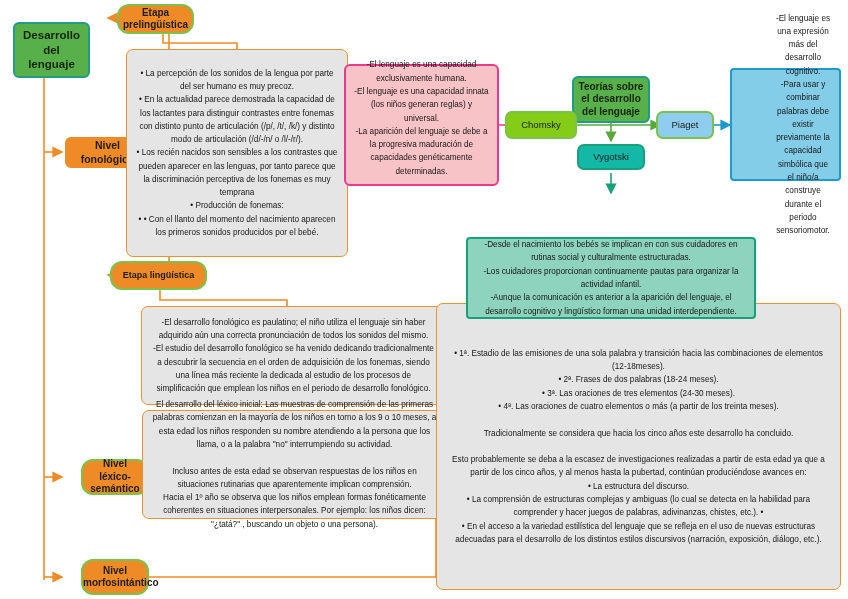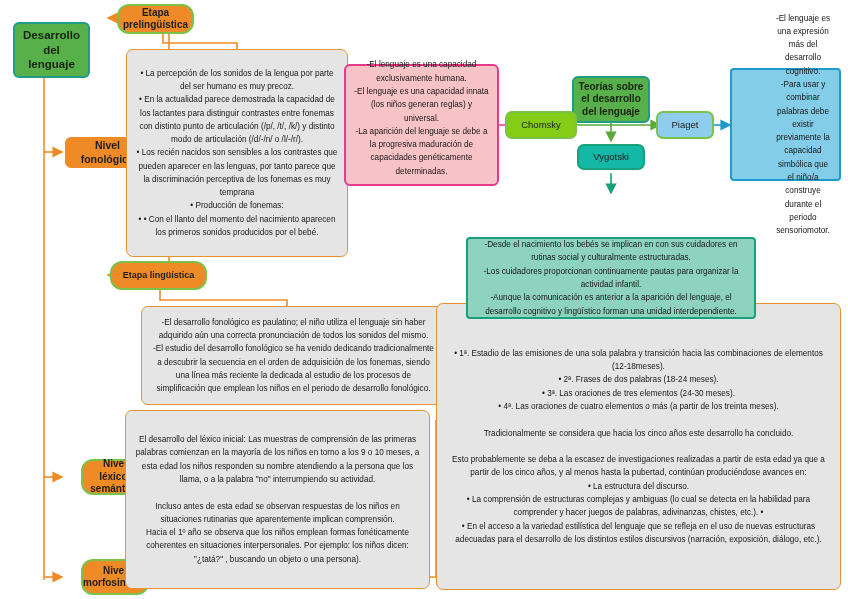--- a/index.html
+++ b/index.html
@@ -167,21 +167,21 @@
 • Los recién nacidos son sensibles a los contrastes que pueden aparecer en las lenguas, por tanto parece que la discriminación perceptiva de los fonemas es muy temprana
 • Producción de fonemas:
 • • Con el llanto del momento del nacimiento aparecen los primeros sonidos producidos por el bebé.</span>
 </div>
 
 <div class="node n-peach n-peach-c" style="left:125px;top:306px;width:305px;height:99px;margin-left:16px;">
   <span>-El desarrollo fonológico es paulatino; el niño utiliza el lenguaje sin haber adquirido aún una correcta pronunciación de todos los sonidos del mismo.
 -El estudio del desarrollo fonológico se ha venido dedicando tradicionalmente a descubrir la secuencia en el orden de adquisición de los fonemas, siendo una línea más reciente la dedicada al estudio de los procesos de simplificación que emplean los niños en el periodo de desarrollo fonológico.</span>
 </div>
 
-<div class="node n-peach n-peach-c" style="left:125px;top:410px;width:305px;height:179px;">
+<div class="node n-peach n-peach-c" style="left:142px;top:410px;width:305px;height:109px;">
   <span>El desarrollo del léxico inicial: Las muestras de comprensión de las primeras palabras comienzan en la mayoría de los niños en torno a los 9 o 10 meses, a esta edad los niños responden su nombre atendiendo a la persona que los llama, o a la palabra "no" interrumpiendo su actividad.
 
 Incluso antes de esta edad se observan respuestas de los niños en situaciones rutinarias que aparentemente implican comprensión.
 Hacia el 1º año se observa que los niños emplean formas fonéticamente coherentes en situaciones interpersonales. Por ejemplo: los niños dicen: "¿tatá?" , buscando un objeto o una persona).</span>
 </div>
 
 <div class="node n-peach n-peach-c" style="left:436px;top:303px;width:405px;height:287px;text-align:center;">
   <span>• 1ª. Estadio de las emisiones de una sola palabra y transición hacia las combinaciones de elementos (12-18meses).
 • 2ª. Frases de dos palabras (18-24 meses).
 • 3ª. Las oraciones de tres elementos (24-30 meses).

